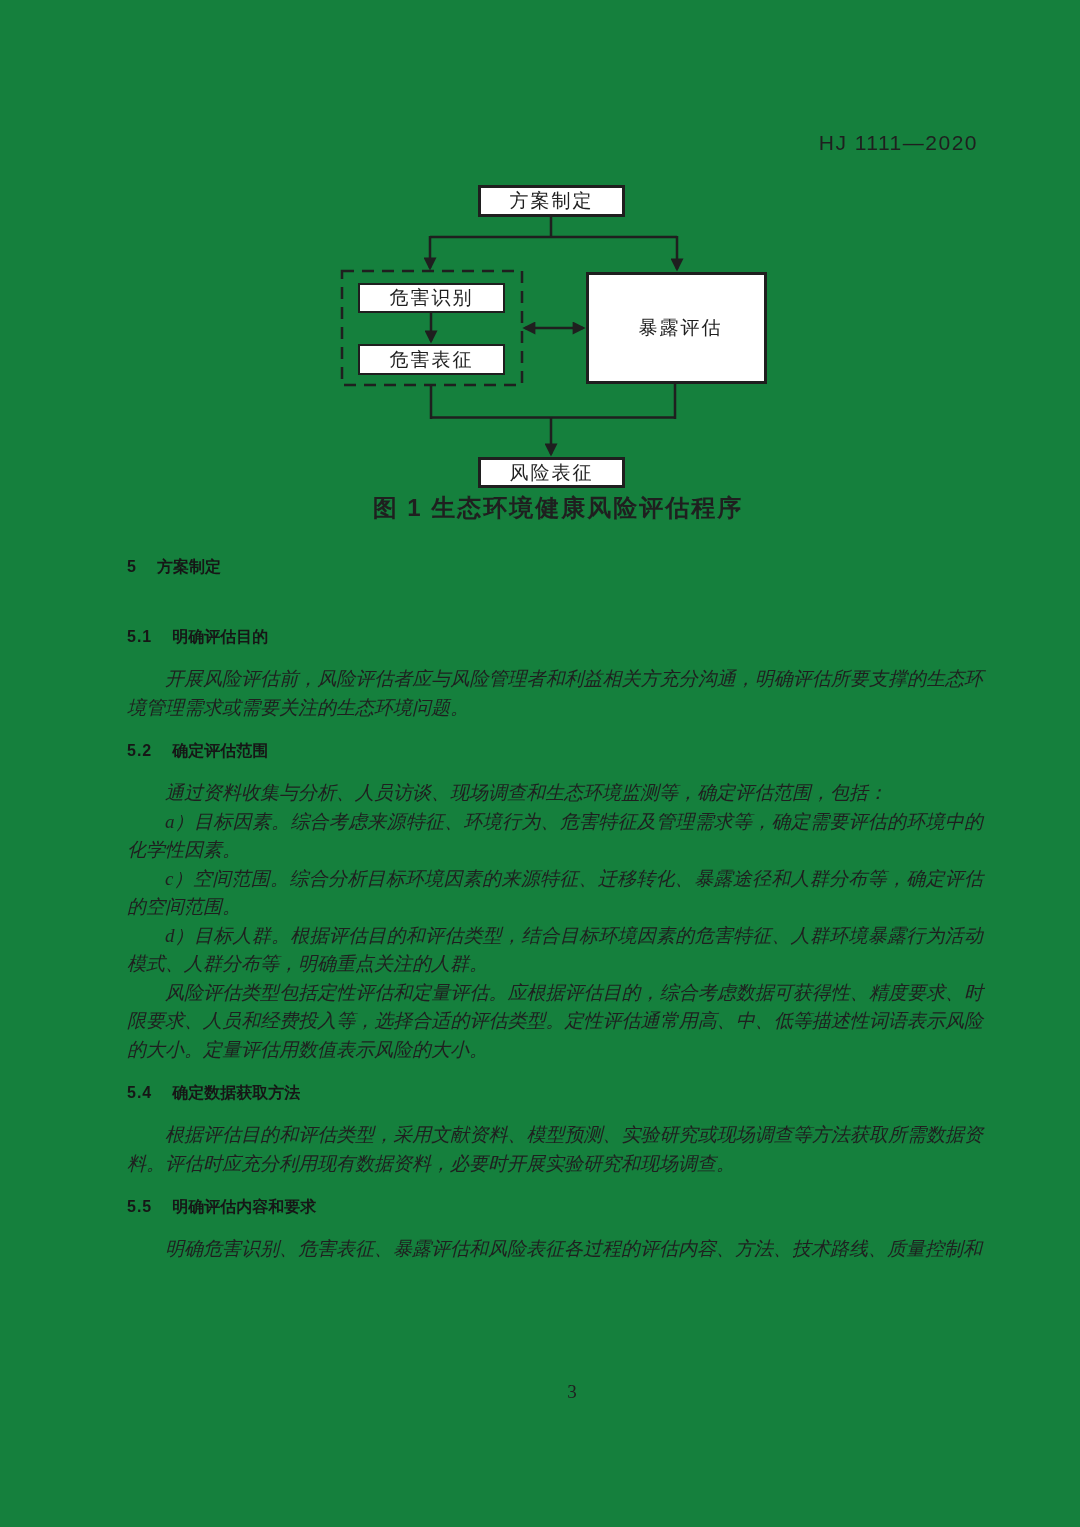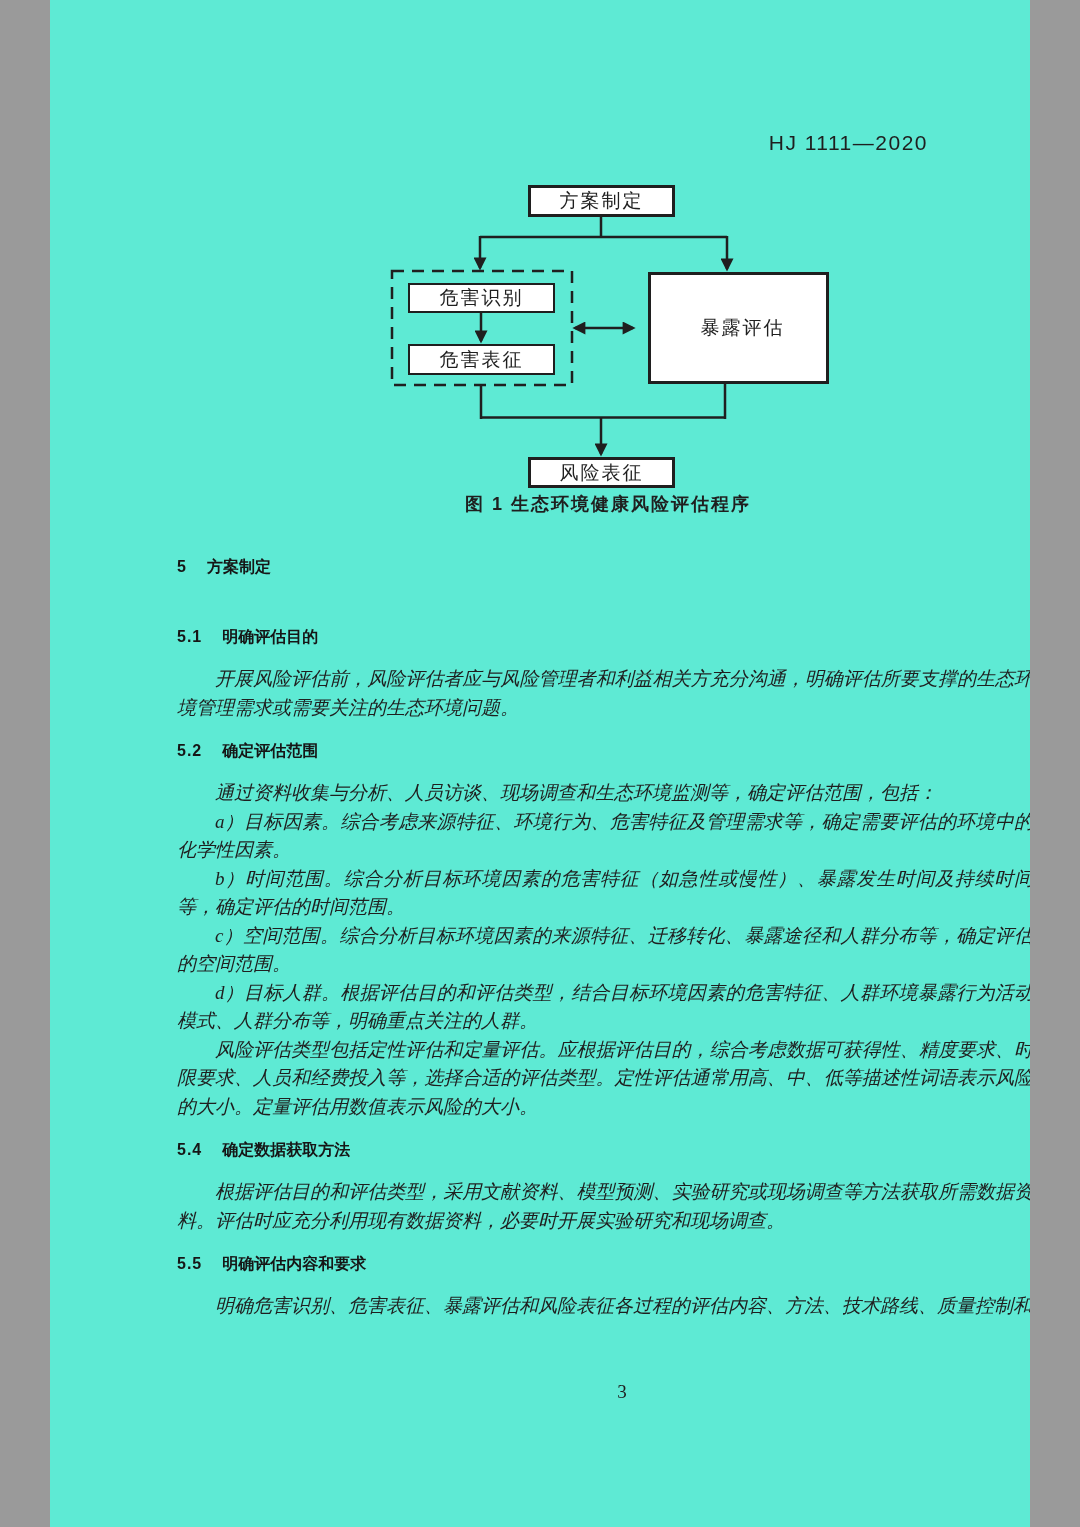--- a/index.html
+++ b/index.html
@@ -1,22 +1,22 @@
 <!DOCTYPE html>
 <html><head>
 <meta charset="utf-8">
 <style>
   * { margin: 0; padding: 0; box-sizing: border-box; }
   html, body { background: #9a9a9a; }
   .page {
     position: relative;
-    width: 980px;
+    width: 1080px;
     height: 1527px;
     margin: 0 auto;
-    background: #5eead4;
+    background: #15803d;
     color: #1f1f1f;
     overflow: hidden;
     font-family: "Liberation Serif", serif;
   }
 
   
   .doc-header {
     position: absolute;
     top: 131px;
     right: 102px;
@@ -37,31 +37,31 @@
     display: flex;
     align-items: center;
     justify-content: center;
     font-size: 19px;
     letter-spacing: 2px;
     color: #1f1f1f;
   }
   .fc-plan   { left: 478px; top: 185px; width: 147px; height: 32px; }
   .fc-hid    { left: 358px; top: 283px; width: 147px; height: 30px; border-width: 2.5px; }
   .fc-hchar  { left: 358px; top: 344px; width: 147px; height: 31px; border-width: 2.5px; text-align: center; }
-  .fc-exp    { left: 598px; top: 272px; width: 181px; height: 112px; padding-left: 8px; }
+  .fc-exp    { left: 586px; top: 272px; width: 181px; height: 112px; padding-left: 8px; }
   .fc-risk   { left: 478px; top: 457px; width: 147px; height: 31px; }
   .fig-caption {
     position: absolute;
     top: 492px;
     left: 558px;
     transform: translateX(-50%);
     white-space: nowrap;
     font-family: "Liberation Sans", sans-serif;
     font-weight: 700;
-    font-size: 18px;
+    font-size: 24px;
     letter-spacing: 2px;
     color: #1f1f1f;
   }
 
   
   .content {
     position: absolute;
     left: 127px;
     top: 553px;
     width: 856px;
@@ -150,21 +150,20 @@
     <h3>
       <span class="sec-num">5.1</span><span>明确评估目的</span>
     </h3>
     <p>开展风险评估前，风险评估者应与风险管理者和利益相关方充分沟通，明确评估所要支撑的生态环境管理需求或需要关注的生态环境问题。</p>
 
     <h3>
       <span class="sec-num">5.2</span><span>确定评估范围</span>
     </h3>
     <p>通过资料收集与分析、人员访谈、现场调查和生态环境监测等，确定评估范围，包括：</p>
     <p>a）目标因素。综合考虑来源特征、环境行为、危害特征及管理需求等，确定需要评估的环境中的化学性因素。</p>
-    <p>b）时间范围。综合分析目标环境因素的危害特征（如急性或慢性）、暴露发生时间及持续时间等，确定评估的时间范围。</p>
     <p>c）空间范围。综合分析目标环境因素的来源特征、迁移转化、暴露途径和人群分布等，确定评估的空间范围。</p>
     <p>d）目标人群。根据评估目的和评估类型，结合目标环境因素的危害特征、人群环境暴露行为活动模式、人群分布等，明确重点关注的人群。</p>
 
     <p>风险评估类型包括定性评估和定量评估。应根据评估目的，综合考虑数据可获得性、精度要求、时限要求、人员和经费投入等，选择合适的评估类型。定性评估通常用高、中、低等描述性词语表示风险的大小。定量评估用数值表示风险的大小。</p>
 
     <h3>
       <span class="sec-num">5.4</span><span>确定数据获取方法</span>
     </h3>
     <p>根据评估目的和评估类型，采用文献资料、模型预测、实验研究或现场调查等方法获取所需数据资料。评估时应充分利用现有数据资料，必要时开展实验研究和现场调查。</p>
 

